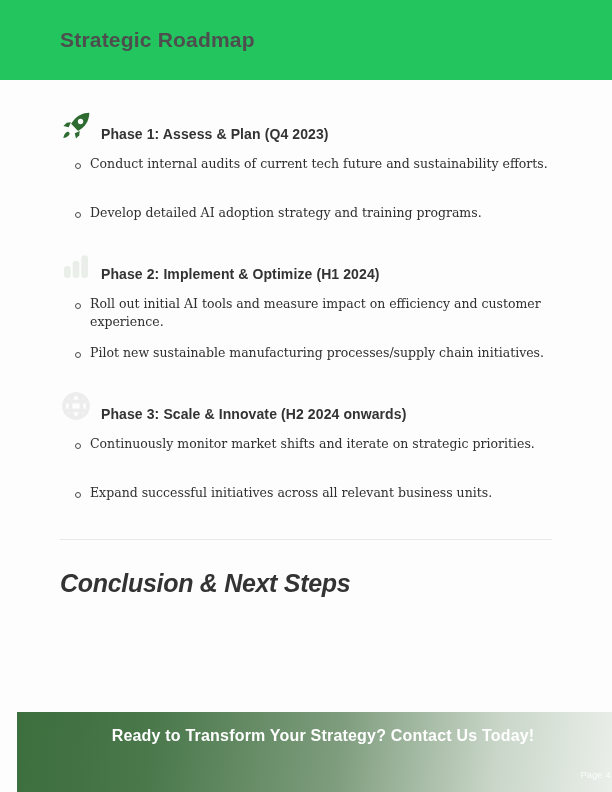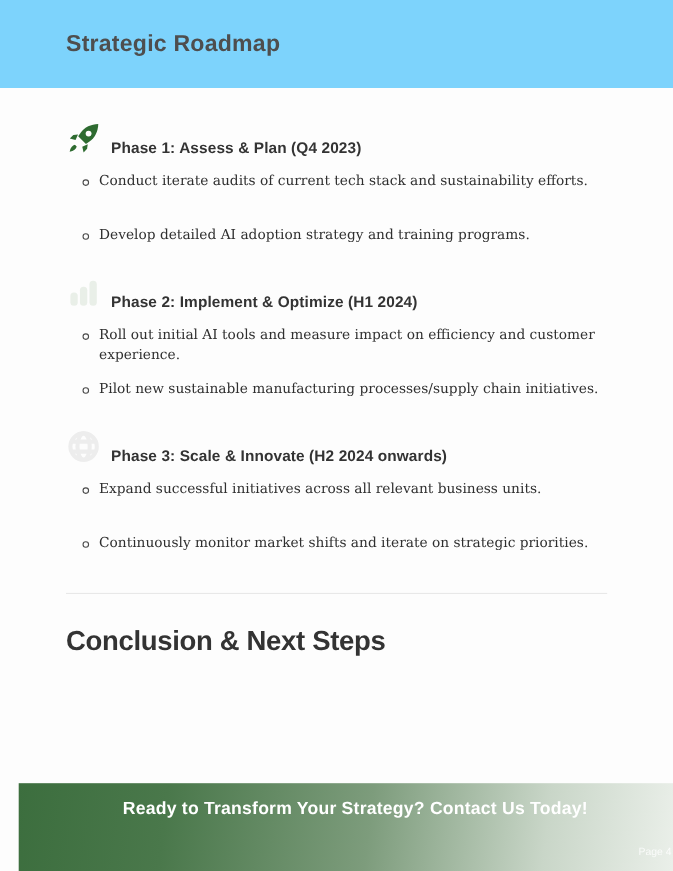--- a/index.html
+++ b/index.html
@@ -6,21 +6,21 @@
   .page{
     position:relative;
     width:612px;height:792px;
     background:#fdfdfd;
     overflow:hidden;
     font-family:"Liberation Sans",sans-serif;
   }
   
   .header{
     position:absolute;top:0;left:0;right:0;height:80px;
-    background:#7dd3fc;
+    background:#22c55e;
     display:flex;align-items:center;
     padding-left:60px;box-sizing:border-box;
   }
   .header h1{
     margin:0;font-size:21px;font-weight:bold;color:#4e4e4e;
     letter-spacing:.2px;
   }
   
   .main{position:absolute;top:80px;left:0;right:0;padding:0 60px;box-sizing:border-box;}
   .phase{height:140px;}
@@ -44,20 +44,21 @@
     font-size:12.5px;line-height:17.5px;color:#2f2f2f;
   }
   .divider{
     border:none;border-top:1px solid #e8e8e8;
     margin:9px 0 0 0;
   }
   .conclusion-title{
     margin:29px 0 0 0;
     font-size:25px;line-height:28px;font-weight:bold;color:#333;
     letter-spacing:-.3px;
+    font-style:italic;
   }
   .conclusion-body{
     margin:15px 0 0 0;max-width:515px;
     font-size:12.6px;line-height:19px;color:#464646;
   }
   
   .footer{
     position:absolute;left:17px;top:712px;width:612px;height:80px;
     background:linear-gradient(97deg,#3c6e3e 0%,#4a784b 22%,#7d9c7c 52%,#c9d6c8 78%,#eaefe9 97%);
   }
@@ -94,21 +95,21 @@
               <path d="M14.8 15.8l-.4 3.2L12 21.4l-.9-3.9z"></path>
               <path d="M6.1 16.2c-1.7.3-3.2 2-3.6 4.8 2.8-.4 4.5-1.9 4.8-3.6z"></path>
             </g>
             <circle cx="15.4" cy="8.6" r="2" fill="#fdfdfd"></circle>
           </svg>
         </span>
         <h2>Phase 1: Assess &amp; Plan (Q4 2023)</h2>
       </div>
       <div class="bullet">
         <span class="marker"></span>
-        <span class="btext">Conduct iterate audits of current tech stack and sustainability efforts.</span>
+        <span class="btext">Conduct internal audits of current tech future and sustainability efforts.</span>
       </div>
       <div class="bullet">
         <span class="marker"></span>
         <span class="btext">Develop detailed AI adoption strategy and training programs.</span>
       </div>
     </div>
 
     <div class="phase">
       <div class="phase-head">
         <span class="phase-icon">
@@ -139,25 +140,25 @@
             <circle cx="12" cy="12" r="9"></circle>
             <ellipse cx="12" cy="12" rx="4.2" ry="9"></ellipse>
             <line x1="4" y1="8.6" x2="20" y2="8.6"></line>
             <line x1="4" y1="15.4" x2="20" y2="15.4"></line>
           </svg>
         </span>
         <h2>Phase 3: Scale &amp; Innovate (H2 2024 onwards)</h2>
       </div>
       <div class="bullet">
         <span class="marker"></span>
-        <span class="btext">Expand successful initiatives across all relevant business units.</span>
+        <span class="btext">Continuously monitor market shifts and iterate on strategic priorities.</span>
       </div>
       <div class="bullet">
         <span class="marker"></span>
-        <span class="btext">Continuously monitor market shifts and iterate on strategic priorities.</span>
+        <span class="btext">Expand successful initiatives across all relevant business units.</span>
       </div>
     </div>
 
     <hr class="divider">
 
     <h2 class="conclusion-title">Conclusion &amp; Next Steps</h2>
 
   </div>
 
   <div class="footer">

